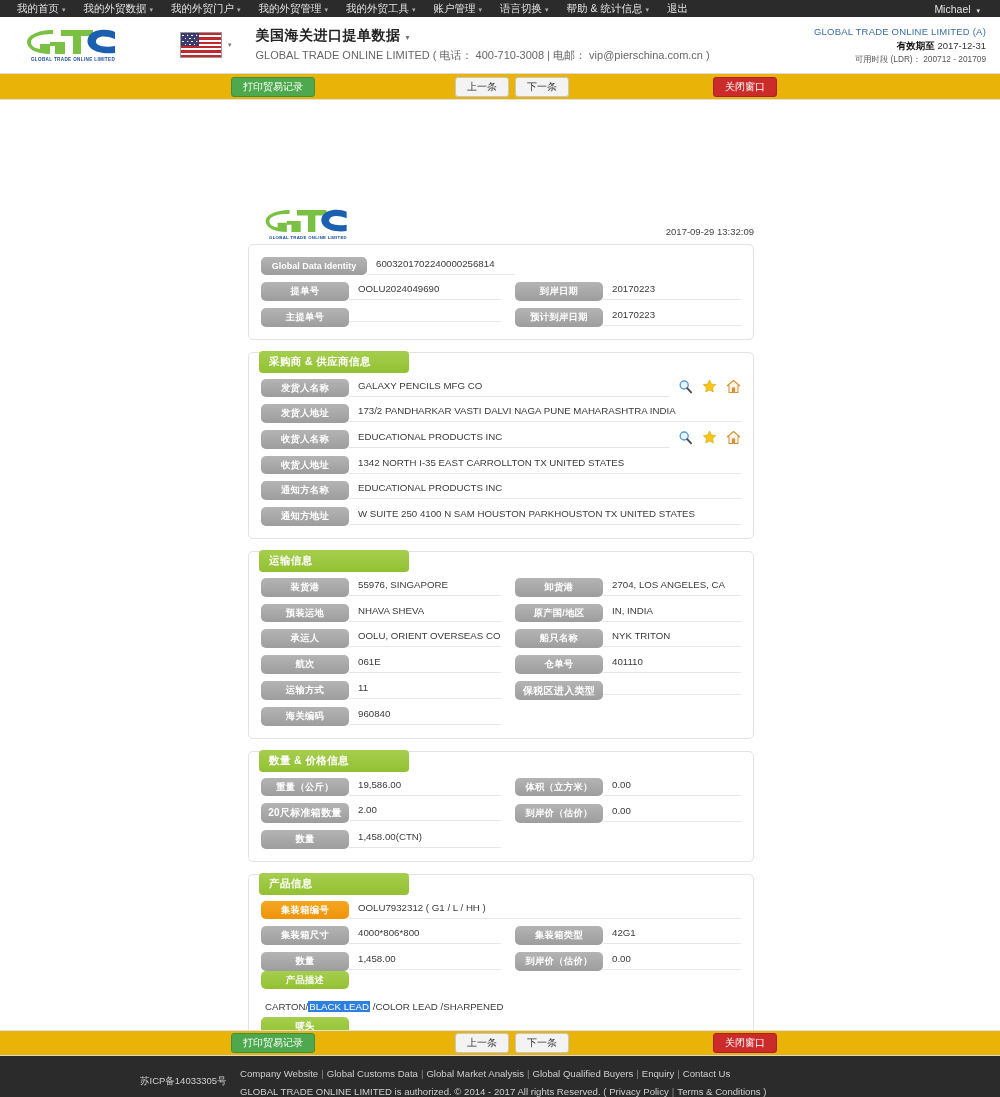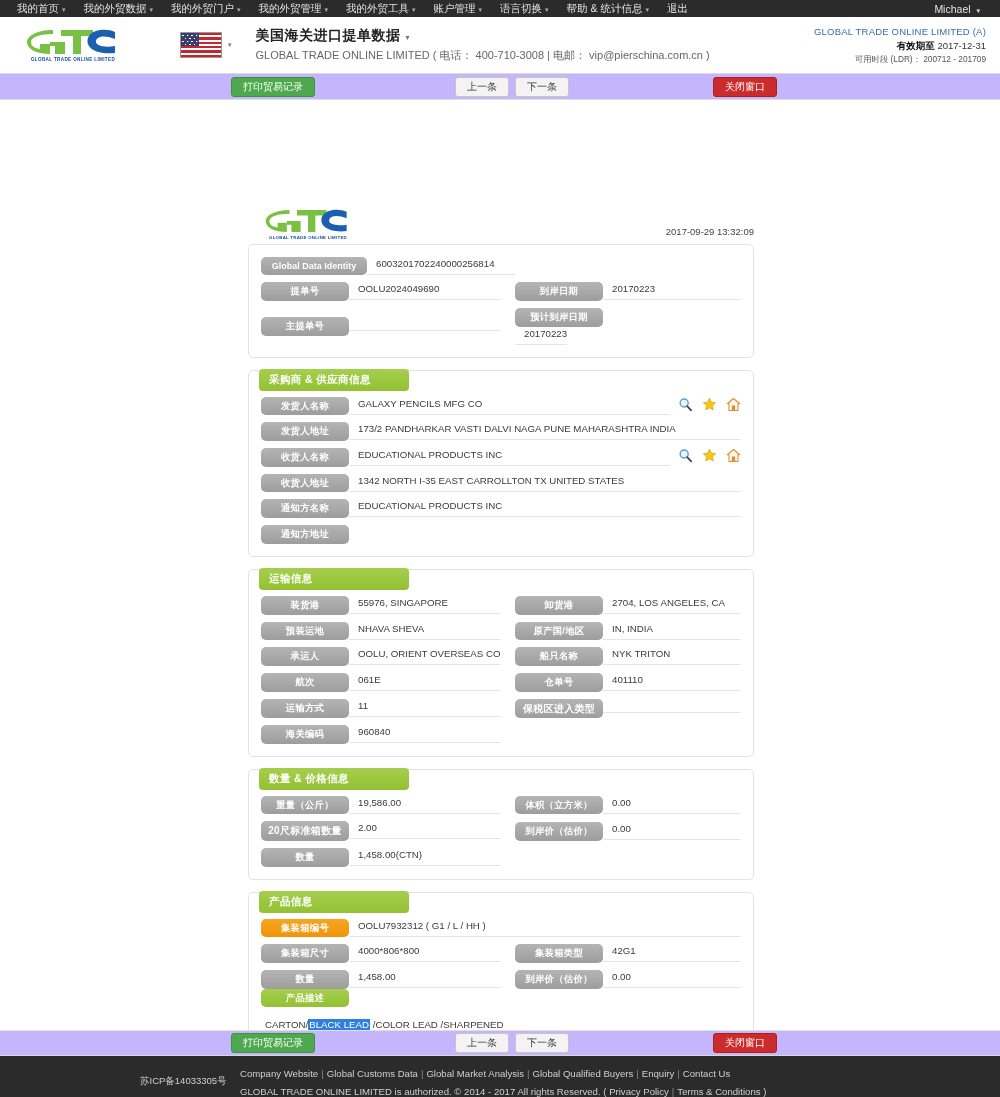--- a/index.html
+++ b/index.html
@@ -72,21 +72,21 @@
   .head-right {
     margin-left:auto; text-align:right; line-height:1.5;
   }
   .hr-company { font-size:9.5px; color:#3a6ea5; letter-spacing:.2px; }
   .hr-line { font-size:9.5px; color:#333; }
   .hr-line b { color:#111; }
   .hr-small { font-size:8.3px; color:#555; }
 
   
   .toolbar {
-    height:26px; background:#c4b5fd; border-bottom:1px solid #e0e0e0;
+    height:26px; background:#eab308; border-bottom:1px solid #e0e0e0;
     display:flex; align-items:center; position:relative;padding-left:30px;
   }
   .btn {
     font-size:10px; padding:3px 11px; border-radius:3px; cursor:pointer;
     border:1px solid transparent; line-height:1.2; white-space:nowrap;
   }
   .btn-green { background:#4ea94e; border-color:#3f913f; color:#fff; }
   .btn-red   { background:#cc2b2b; border-color:#a82222; color:#fff; }
   .btn-gray  { background:#f3f3f3; border:1px solid #c6c6c6; color:#333; }
   .tb-left  { position:absolute; left:231px; }
@@ -297,21 +297,21 @@
             <div class="col half" style="padding-left: 14px;">
               <div class="lbl">到岸日期</div>
               <div class="val">20170223</div>
             </div>
           </div>
           <div class="row">
             <div class="col half">
               <div class="lbl">主提单号</div>
               <div class="val"></div>
             </div>
-            <div class="col half" style="padding-left: 14px; flex-direction: column;">
+            <div class="col half" style="padding-left: 14px;">
               <div class="lbl">预计到岸日期</div>
               <div class="val">20170223</div>
             </div>
           </div>
         </div>
     </div>
 
     <div class="card sect">
       <div class="sec-head">采购商 &amp; 供应商信息</div>
       <div id="parties-rows">
@@ -367,20 +367,21 @@
           </div>
           <div class="row">
             <div class="col full">
               <div class="lbl">通知方名称</div>
               <div class="val">EDUCATIONAL PRODUCTS INC</div>
             </div>
           </div>
           <div class="row">
             <div class="col full">
               <div class="lbl">通知方地址</div>
+              <div class="val">W SUITE 250 4100 N SAM HOUSTON PARKHOUSTON TX UNITED STATES</div>
             </div>
           </div>
         </div>
     </div>
 
     <div class="card sect">
       <div class="sec-head">运输信息</div>
       <div id="transport-rows">
           <div class="row">
             <div class="col half">

